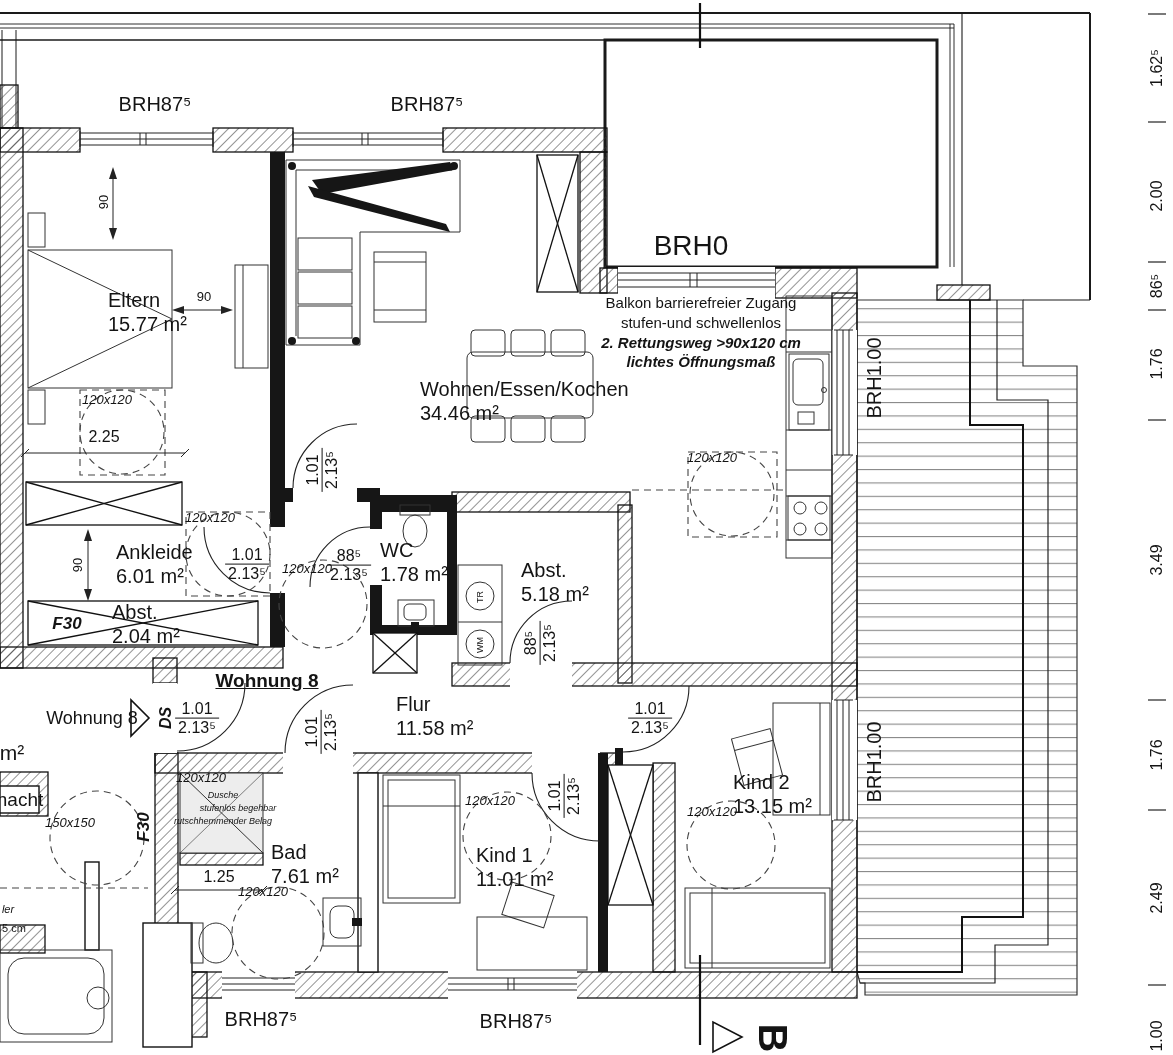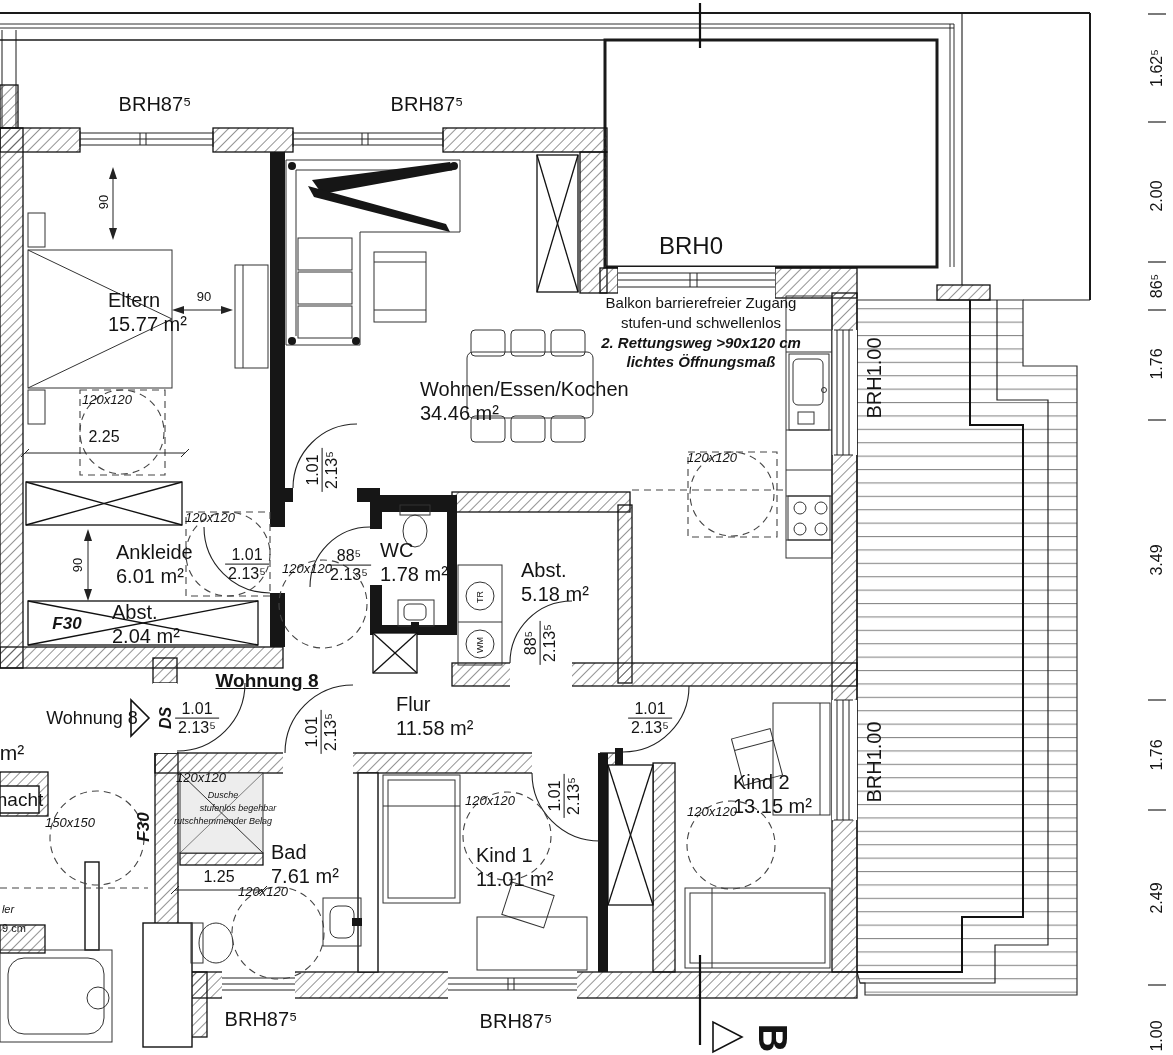--- a/index.html
+++ b/index.html
@@ -404,34 +404,34 @@
       <div class="room-label" style="left: 476px; top: 843px;">
         <div>Kind 1</div>
         <div>11.01 m²</div>
       </div>
       <div class="room-label" style="left: 733px; top: 770px;">
         <div>Kind 2</div>
         <div>13.15 m²</div>
       </div>
       <div class="ann" style="left: 155px; top: 104px; font-size: 20px; transform: translate(-50%, -50%) rotate(0deg);">BRH87⁵</div>
       <div class="ann" style="left: 427px; top: 104px; font-size: 20px; transform: translate(-50%, -50%) rotate(0deg);">BRH87⁵</div>
-      <div class="ann" style="left: 691px; top: 246px; font-size: 24px; transform: translate(-50%, -50%) rotate(0deg);">BRH0</div>
+      <div class="ann" style="left: 691px; top: 246px; font-size: 28px; transform: translate(-50%, -50%) rotate(0deg);">BRH0</div>
       <div class="ann" style="left: 701px; top: 302px; font-size: 15px; transform: translate(-50%, -50%) rotate(0deg);">Balkon barrierefreier Zugang</div>
       <div class="ann" style="left: 701px; top: 322px; font-size: 15px; transform: translate(-50%, -50%) rotate(0deg);">stufen-und schwellenlos</div>
       <div class="ann" style="left: 701px; top: 342px; font-size: 15px; font-weight: bold; font-style: italic; transform: translate(-50%, -50%) rotate(0deg);">2. Rettungsweg &gt;90x120 cm</div>
       <div class="ann" style="left: 701px; top: 361px; font-size: 15px; font-weight: bold; font-style: italic; transform: translate(-50%, -50%) rotate(0deg);">lichtes Öffnungsmaß</div>
       <div class="ann" style="left: 874px; top: 378px; font-size: 20px; transform: translate(-50%, -50%) rotate(-90deg);">BRH1.00</div>
       <div class="ann" style="left: 874px; top: 762px; font-size: 20px; transform: translate(-50%, -50%) rotate(-90deg);">BRH1.00</div>
       <div class="ann" style="left: 267px; top: 681px; font-size: 19px; font-weight: bold; text-decoration: underline; transform: translate(-50%, -50%) rotate(0deg);">Wohnung 8</div>
       <div class="ann" style="left: 92px; top: 718px; font-size: 18px; transform: translate(-50%, -50%) rotate(0deg);">Wohnung 8</div>
       <div class="ann" style="left: 166px; top: 718px; font-size: 16px; font-weight: bold; font-style: italic; transform: translate(-50%, -50%) rotate(-90deg);">DS</div>
       <div class="ann" style="left: 20px; top: 800px; font-size: 19px; transform: translate(-50%, -50%) rotate(0deg); text-align: right;">hacht</div>
       <div class="ann" style="left: 12px; top: 753px; font-size: 21px; transform: translate(-50%, -50%) rotate(0deg);">m²</div>
       <div class="ann" style="left: 8px; top: 909px; font-size: 11px; font-style: italic; transform: translate(-50%, -50%) rotate(0deg);">ler</div>
-      <div class="ann" style="left: 14px; top: 928px; font-size: 11px; transform: translate(-50%, -50%) rotate(0deg);">9 cm</div>
+      <div class="ann" style="left: 14px; top: 928px; font-size: 11px; transform: translate(-50%, -50%) rotate(0deg);">5 cm</div>
       <div class="ann" style="left: 261px; top: 1019px; font-size: 20px; transform: translate(-50%, -50%) rotate(0deg);">BRH87⁵</div>
       <div class="ann" style="left: 516px; top: 1021px; font-size: 20px; transform: translate(-50%, -50%) rotate(0deg);">BRH87⁵</div>
       <div class="ann" style="left: 772px; top: 1038px; font-size: 40px; font-weight: bold; transform: translate(-50%, -50%) rotate(90deg);">B</div>
       <div class="ann" style="left: 223px; top: 795px; font-size: 9px; font-style: italic; transform: translate(-50%, -50%) rotate(0deg);">Dusche</div>
       <div class="ann" style="left: 223px; top: 808px; font-size: 9px; font-style: italic; transform: translate(-50%, -50%) rotate(0deg); padding-left: 30px;">stufenlos begehbar</div>
       <div class="ann" style="left: 223px; top: 821px; font-size: 9px; font-style: italic; transform: translate(-50%, -50%) rotate(0deg);">rutschhemmender Belag</div>
       <div class="ann" style="left: 67px; top: 624px; font-size: 17px; font-weight: bold; font-style: italic; transform: translate(-50%, -50%) rotate(0deg);">F30</div>
       <div class="ann" style="left: 144px; top: 827px; font-size: 17px; font-weight: bold; font-style: italic; transform: translate(-50%, -50%) rotate(-90deg);">F30</div>
       <div class="ann" style="left: 480px; top: 597px; font-size: 9px; transform: translate(-50%, -50%) rotate(-90deg);">TR</div>
       <div class="ann" style="left: 480px; top: 645px; font-size: 9px; transform: translate(-50%, -50%) rotate(-90deg);">WM</div>

